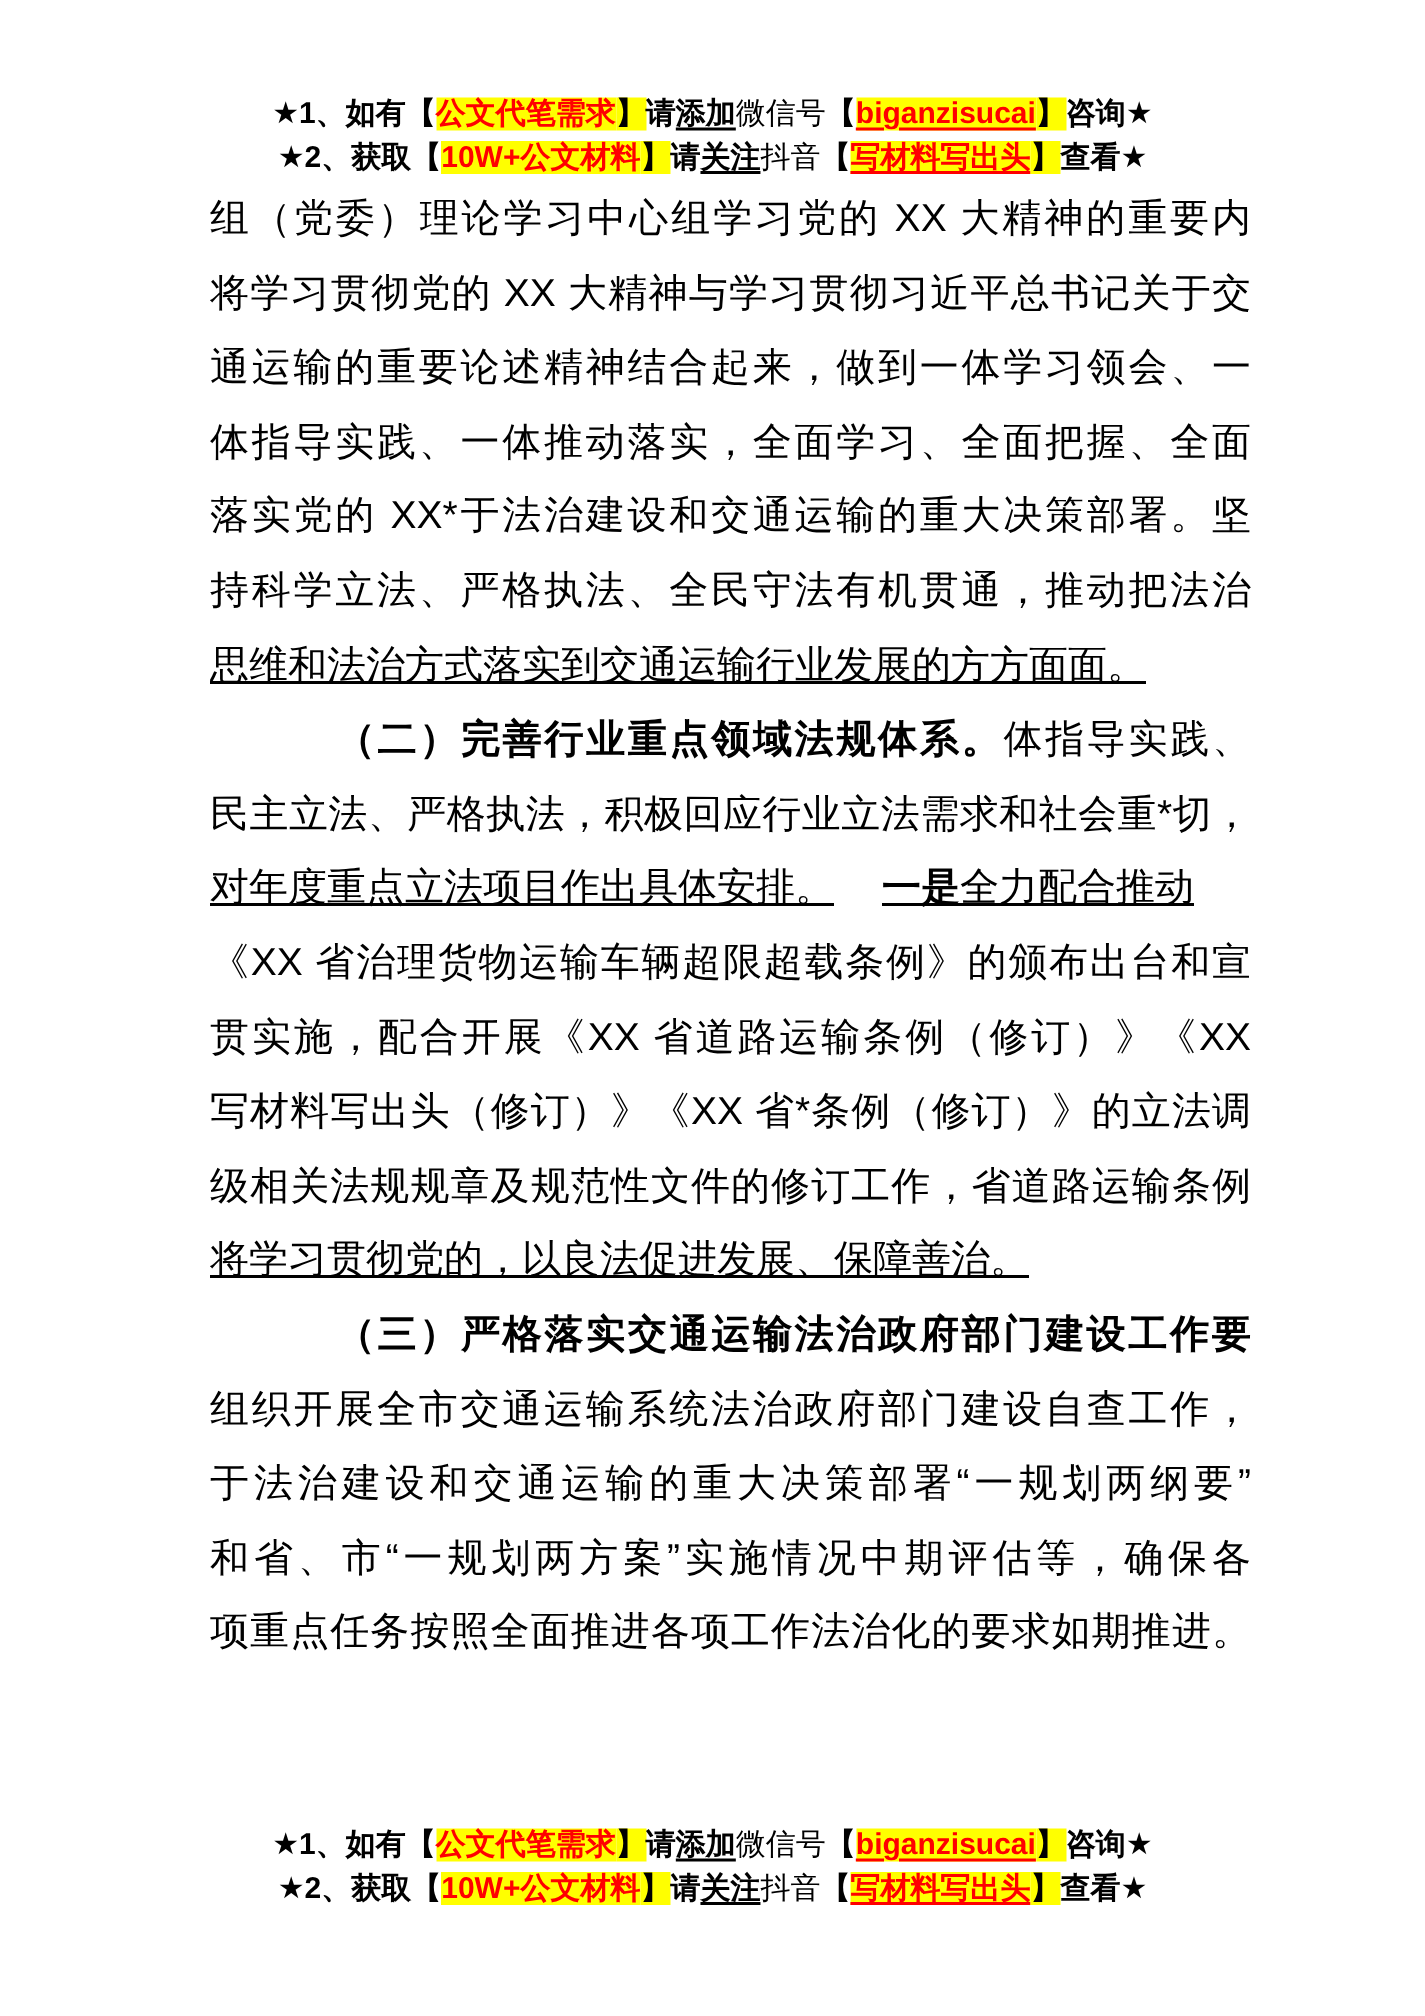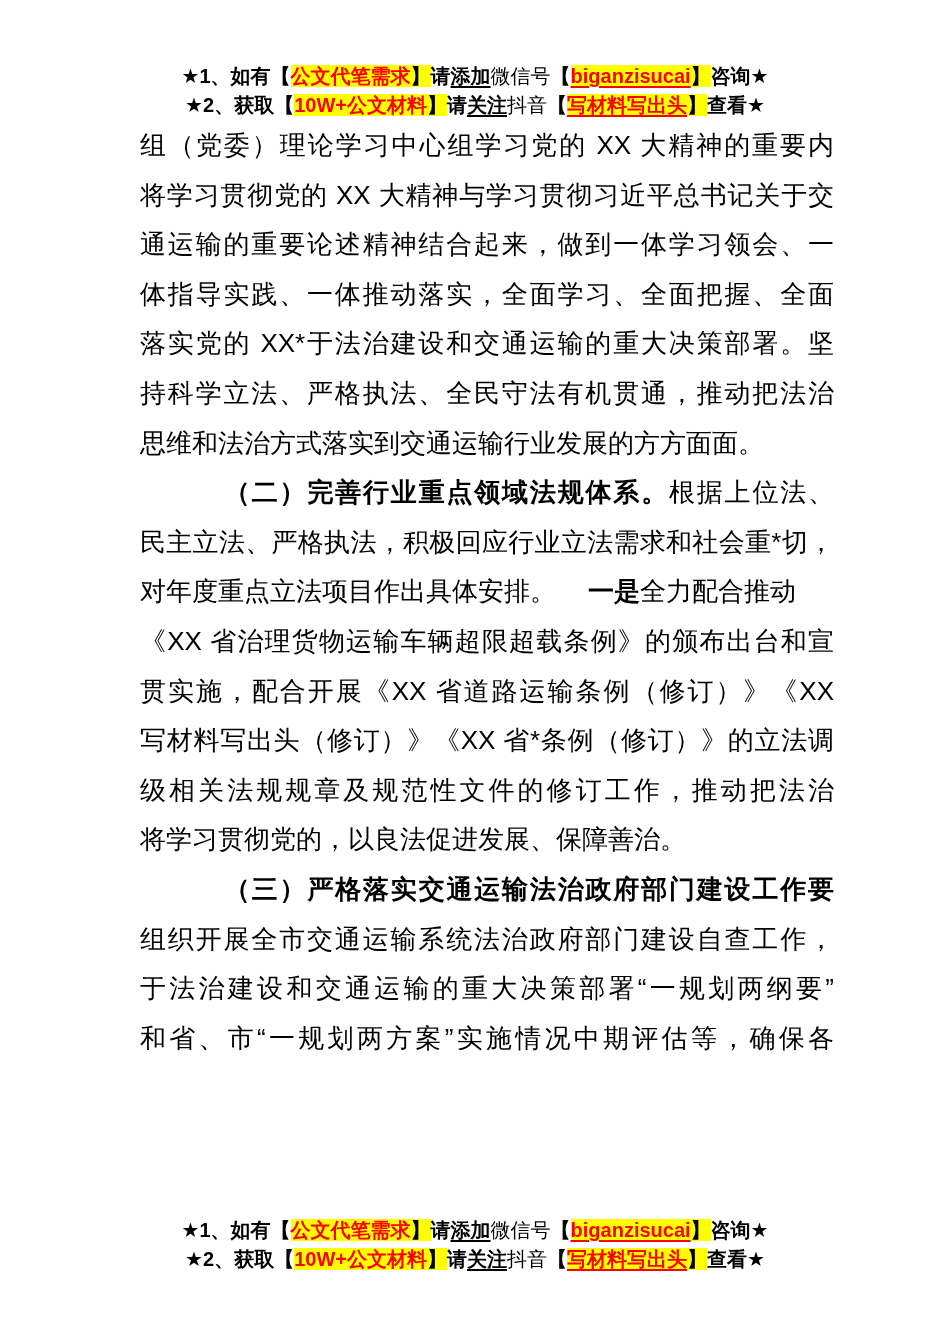--- a/index.html
+++ b/index.html
@@ -41,51 +41,52 @@
     color:#000;
   }
   .line{
     text-align:justify;
     text-align-last:justify;
     text-justify:inter-character;
     height:49.6px;
     white-space:normal;
     overflow:hidden;
   }
-  .line.last{text-align-last:left;}
+  .line.last{text-align-last:left;text-decoration:underline;}
   .line.indent{text-indent:2em;}
   .seg-b{font-weight:bold;margin-left:32px;}
   .seg-r{font-weight:normal;}
 </style>
 </head>
 <body>
 
 <div class="page" style="--red:#ff0000;--hl:#ffff00;">
   <div class="promo promo-top">
       <div class="promo-line"><span class="seg-bold">★1、如有【</span><span class="seg-red-hl">公文代笔需求</span><span class="seg-bold-hl">】</span><span class="seg-bold">请</span><span class="seg-bold-u">添加</span><span class="seg-plain">微信号</span><span class="seg-bold">【</span><span class="seg-red-hl-u">biganzisucai</span><span class="seg-bold-hl">】</span><span class="seg-bold">咨询★</span></div>
       <div class="promo-line"><span class="seg-bold">★2、获取【</span><span class="seg-red-hl">10W+公文材料</span><span class="seg-bold-hl">】</span><span class="seg-bold">请</span><span class="seg-bold-u">关注</span><span class="seg-plain">抖音</span><span class="seg-bold">【</span><span class="seg-red-hl-u">写材料写出头</span><span class="seg-bold-hl">】</span><span class="seg-bold">查看★</span></div>
     </div>
   <div class="doc">
       <div class="line"><span class="seg-r">组（党委）理论学习中心组学习党的 XX 大精神的重要内容。</span></div>
       <div class="line"><span class="seg-r">将学习贯彻党的 XX 大精神与学习贯彻习近平总书记关于交</span></div>
       <div class="line"><span class="seg-r">通运输的重要论述精神结合起来，做到一体学习领会、一</span></div>
       <div class="line"><span class="seg-r">体指导实践、一体推动落实，全面学习、全面把握、全面</span></div>
       <div class="line"><span class="seg-r">落实党的 XX*于法治建设和交通运输的重大决策部署。坚</span></div>
       <div class="line"><span class="seg-r">持科学立法、严格执法、全民守法有机贯通，推动把法治</span></div>
       <div class="line last"><span class="seg-r">思维和法治方式落实到交通运输行业发展的方方面面。</span></div>
-      <div class="line indent"><span class="seg-b">（二）完善行业重点领域法规体系。</span><span class="seg-r">根据上位法、</span></div>
+      <div class="line indent"><span class="seg-b">（二）完善行业重点领域法规体系。</span><span class="seg-r">体指导实践、</span></div>
       <div class="line"><span class="seg-r">民主立法、严格执法，积极回应行业立法需求和社会重*切，</span></div>
       <div class="line last"><span class="seg-r">对年度重点立法项目作出具体安排。</span><span class="seg-b">一是</span><span class="seg-r">全力配合推动</span></div>
       <div class="line"><span class="seg-r">《XX 省治理货物运输车辆超限超载条例》的颁布出台和宣</span></div>
       <div class="line"><span class="seg-r">贯实施，配合开展《XX 省道路运输条例（修订）》《XX</span></div>
       <div class="line"><span class="seg-r">写材料写出头（修订）》《XX 省*条例（修订）》的立法调</span></div>
-      <div class="line"><span class="seg-r">级相关法规规章及规范性文件的修订工作，推动把法治</span></div>
+      <div class="line"><span class="seg-r">级相关法规规章及规范性文件的修订工作，省道路运输条例</span></div>
       <div class="line last"><span class="seg-r">将学习贯彻党的，以良法促进发展、保障善治。</span></div>
       <div class="line indent"><span class="seg-b">（三）严格落实交通运输法治政府部门建设工作要求。</span></div>
       <div class="line"><span class="seg-r">组织开展全市交通运输系统法治政府部门建设自查工作，</span></div>
       <div class="line"><span class="seg-r">于法治建设和交通运输的重大决策部署“一规划两纲要”</span></div>
       <div class="line"><span class="seg-r">和省、市“一规划两方案”实施情况中期评估等，确保各</span></div>
+      <div class="line"><span class="seg-r">项重点任务按照全面推进各项工作法治化的要求如期推进。</span></div>
     </div>
   <div class="promo promo-bottom">
       <div class="promo-line"><span class="seg-bold">★1、如有【</span><span class="seg-red-hl">公文代笔需求</span><span class="seg-bold-hl">】</span><span class="seg-bold">请</span><span class="seg-bold-u">添加</span><span class="seg-plain">微信号</span><span class="seg-bold">【</span><span class="seg-red-hl-u">biganzisucai</span><span class="seg-bold-hl">】</span><span class="seg-bold">咨询★</span></div>
       <div class="promo-line"><span class="seg-bold">★2、获取【</span><span class="seg-red-hl">10W+公文材料</span><span class="seg-bold-hl">】</span><span class="seg-bold">请</span><span class="seg-bold-u">关注</span><span class="seg-plain">抖音</span><span class="seg-bold">【</span><span class="seg-red-hl-u">写材料写出头</span><span class="seg-bold-hl">】</span><span class="seg-bold">查看★</span></div>
     </div>
 </div>
 
 </body></html>

